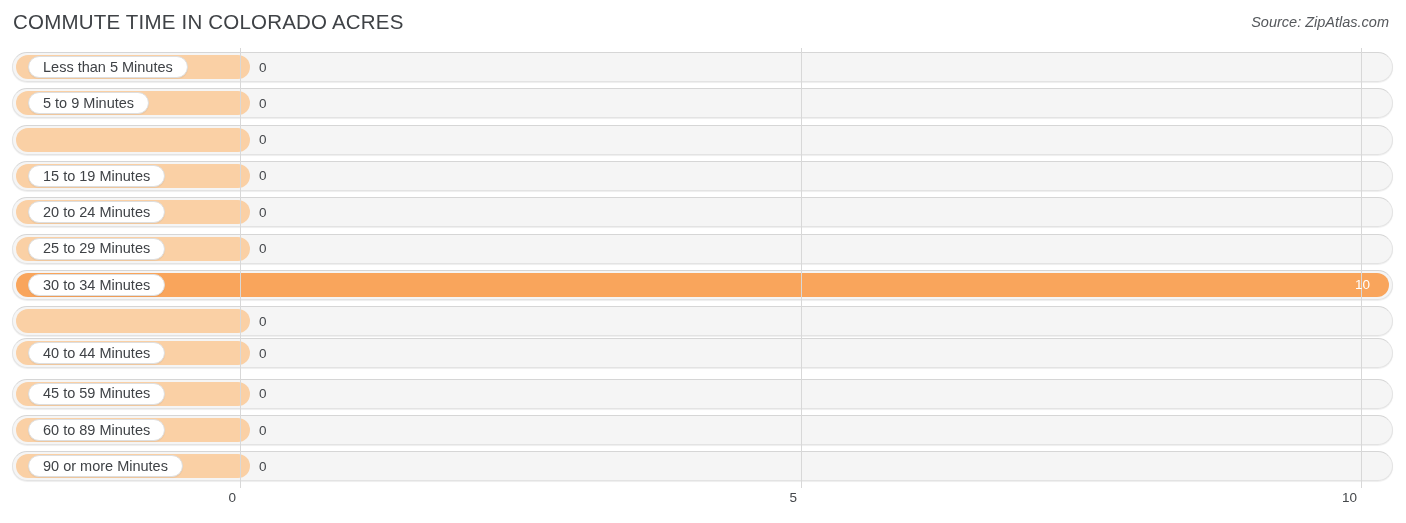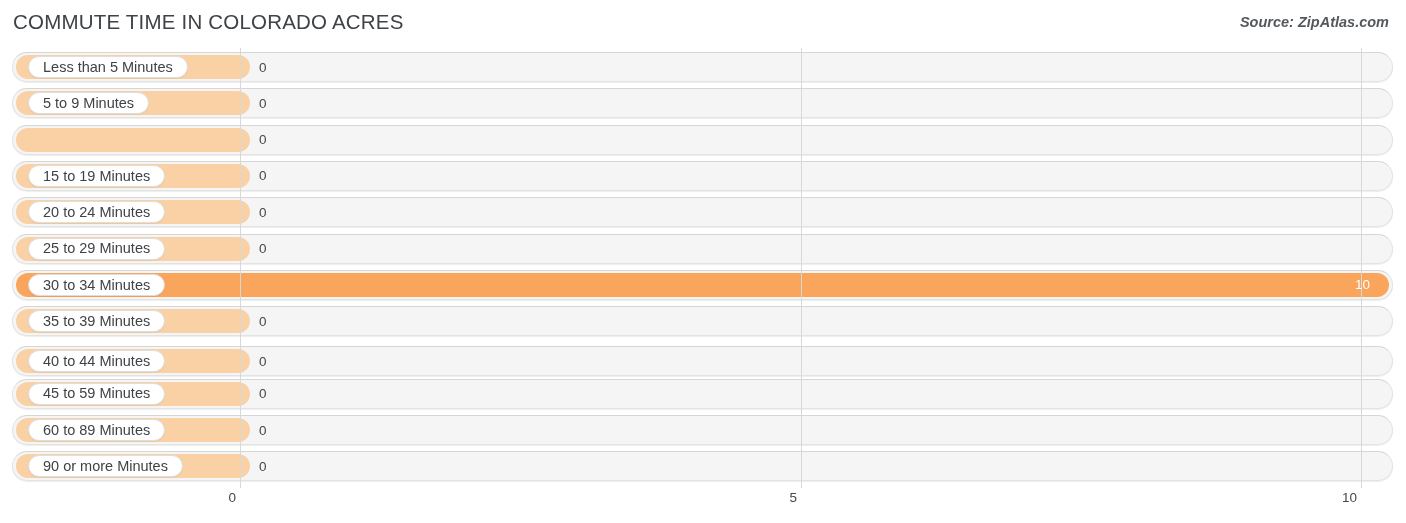--- a/index.html
+++ b/index.html
@@ -32,21 +32,21 @@
     letter-spacing: 0.2px;
     color: #3f4246;
     white-space: nowrap;
   }
   #source-label {
     position: absolute;
     right: 11px;
     top: 14px;
     font-size: 14.5px;
     font-style: italic;
-    font-weight: 700;
+    font-weight: 400;
     color: #55585c;
     white-space: nowrap;
   }
 
   
   #plot {
     position: absolute;
     left: 0;
     top: 48px;
     width: 1150px;
@@ -226,26 +226,23 @@
       <div class="track"></div>
       <div class="bar filled" style="width: 1373px;"></div>
       <div class="label-pill">
         <span>30 to 34 Minutes</span>
       </div>
       <div class="value-in" style="left: 1355px;">10</div>
     </div>
     <div class="row" style="top: 258.1px;">
       <div class="track"></div>
       <div class="bar zero" style="width: 234px;"></div>
-      <div class="label-pill">
-        <span>35 to 39 Minutes</span>
-      </div>
-      <div class="value-out" style="left: 259px;">0</div>
-    </div>
-    <div class="row" style="top: 298px;">
+      <div class="value-out" style="left: 259px;">0</div>
+    </div>
+    <div class="row" style="top: 290px;">
       <div class="track"></div>
       <div class="bar zero" style="width: 234px;"></div>
       <div class="label-pill">
         <span>40 to 44 Minutes</span>
       </div>
       <div class="value-out" style="left: 259px;">0</div>
     </div>
     <div class="row" style="top: 330.7px; border-radius: 14px;">
       <div class="track"></div>
       <div class="bar zero" style="width: 234px;"></div>

